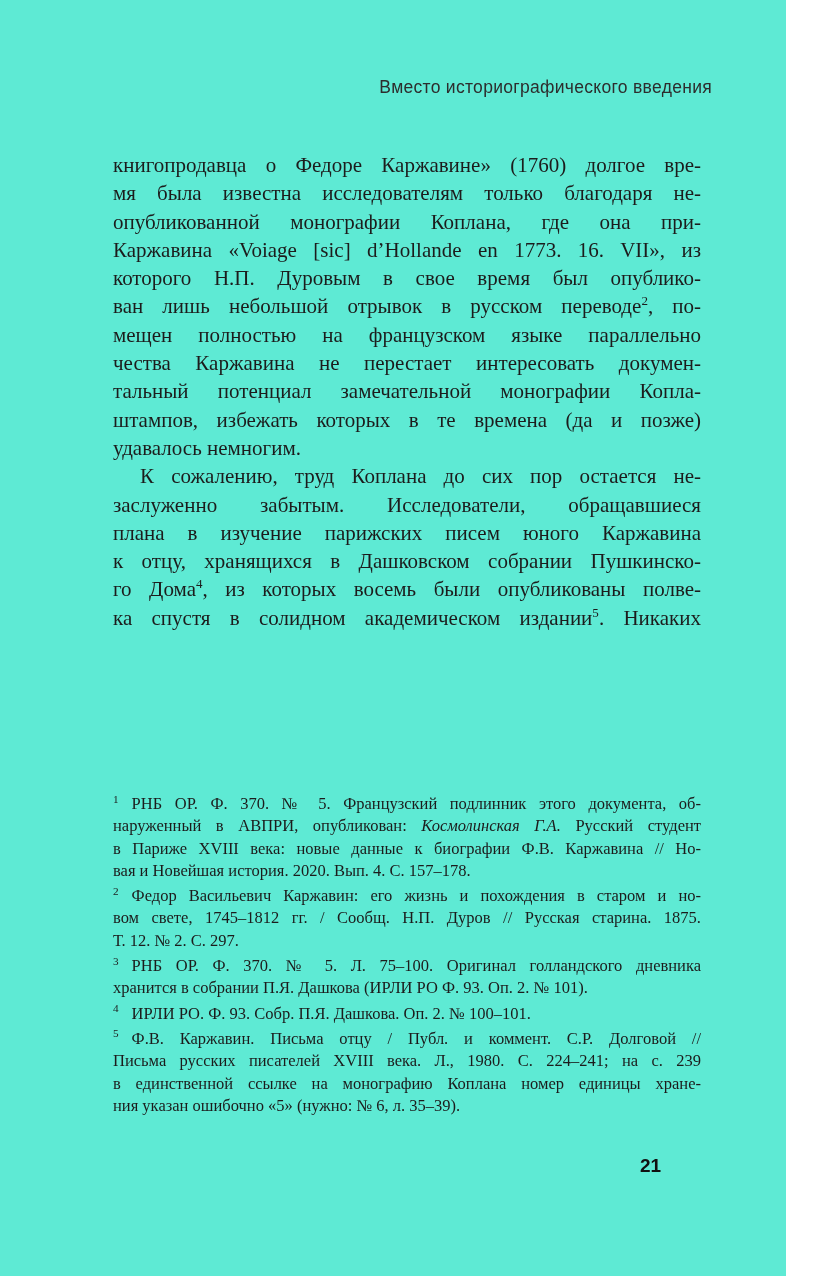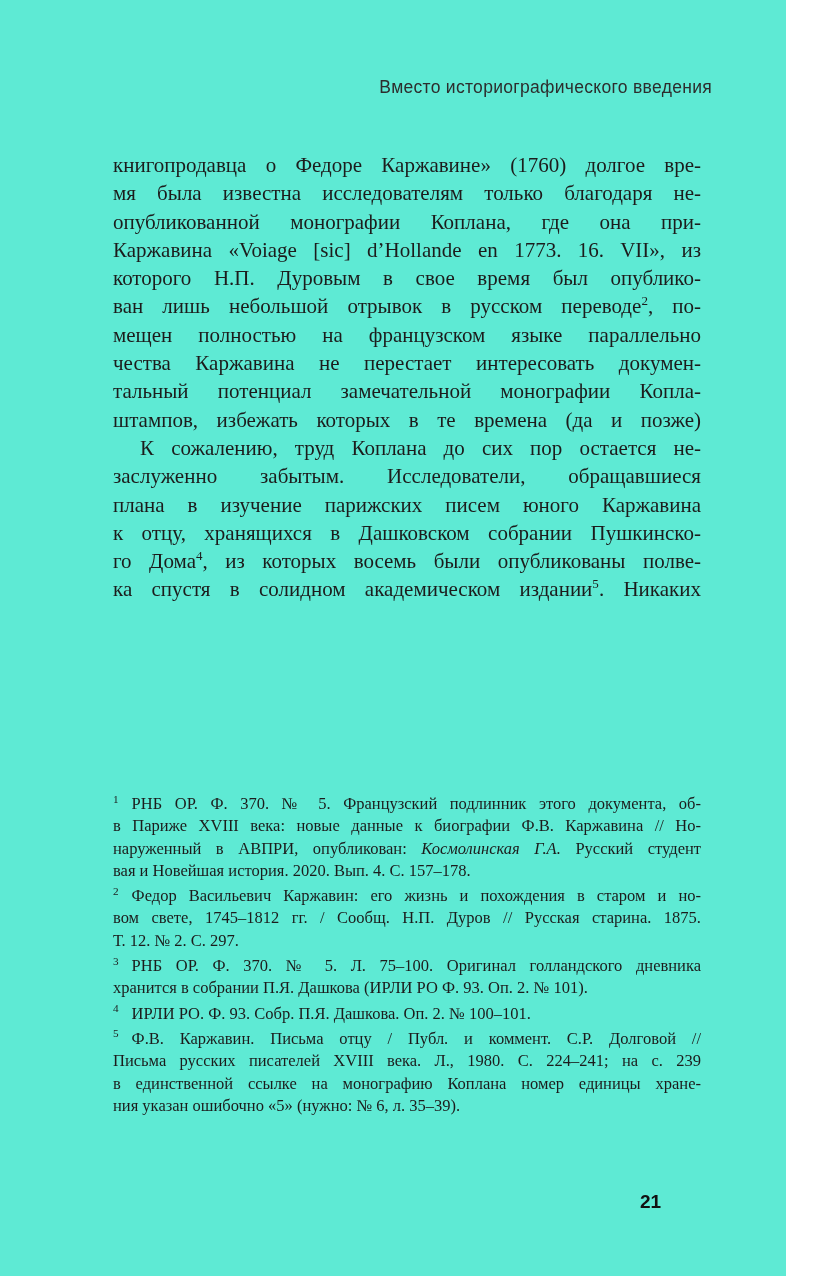--- a/index.html
+++ b/index.html
@@ -60,57 +60,57 @@
   .page-number {
     position: absolute;
     top: 1156px;
     left: 640px;
     width: 42px;
     font-family: "Liberation Sans", sans-serif;
     font-weight: bold;
     font-size: 19px;
     line-height: 20px;
     color: #111111;
-    margin-top: 36px;
   }
 </style>
 </head>
 <body>
 
 <div class="page">
   <div class="running-head">Вместо историографического введения</div>
 
   <div class="body-text">
       <div class="para">
         <div class="line j"><span>книгопродавца о Федоре Каржавине» (1760) долгое вре-</span></div>
         <div class="line j"><span>мя была известна исследователям только благодаря не-</span></div>
         <div class="line j"><span>опубликованной монографии Коплана, где она при-</span></div>
         <div class="line j"><span>Каржавина «Voiage [sic] d’Hollande en 1773. 16. VII», из</span></div>
         <div class="line j"><span>которого Н.П. Дуровым в свое время был опублико-</span></div>
         <div class="line j"><span>ван лишь небольшой отрывок в русском переводе</span><span class="sup">2</span><span>, по-</span></div>
         <div class="line j"><span>мещен полностью на французском языке параллельно</span></div>
         <div class="line j"><span>чества Каржавина не перестает интересовать докумен-</span></div>
         <div class="line j"><span>тальный потенциал замечательной монографии Копла-</span></div>
         <div class="line j"><span>штампов, избежать которых в те времена (да и позже)</span></div>
+        <div class="line"><span>удавалось немногим.</span></div>
       </div>
       <div class="para indent">
         <div class="line j"><span>К сожалению, труд Коплана до сих пор остается не-</span></div>
         <div class="line j"><span>заслуженно забытым. Исследователи, обращавшиеся</span></div>
         <div class="line j"><span>плана в изучение парижских писем юного Каржавина</span></div>
         <div class="line j"><span>к отцу, хранящихся в Дашковском собрании Пушкинско-</span></div>
         <div class="line j"><span>го Дома</span><span class="sup">4</span><span>, из которых восемь были опубликованы полве-</span></div>
         <div class="line j"><span>ка спустя в солидном академическом издании</span><span class="sup">5</span><span>. Никаких</span></div>
       </div>
     </div>
 
   <div class="footnotes">
       <div class="footnote">
         <div class="line j"><span class="fn-num">1</span><span>РНБ ОР. Ф. 370. № 5. Французский подлинник этого документа, об-</span></div>
+        <div class="line j"><span>наруженный в АВПРИ, опубликован: </span><span class="it">Космолинская Г.А.</span><span> Русский студент</span></div>
         <div class="line j"><span>в Париже XVIII века: новые данные к биографии Ф.В. Каржавина // Но-</span></div>
-        <div class="line j"><span>наруженный в АВПРИ, опубликован: </span><span class="it">Космолинская Г.А.</span><span> Русский студент</span></div>
         <div class="line"><span>вая и Новейшая история. 2020. Вып. 4. С. 157–178.</span></div>
       </div>
       <div class="footnote">
         <div class="line j"><span class="fn-num">2</span><span>Федор Васильевич Каржавин: его жизнь и похождения в старом и но-</span></div>
         <div class="line j"><span>вом свете, 1745–1812 гг. / Сообщ. Н.П. Дуров // Русская старина. 1875.</span></div>
         <div class="line"><span>Т. 12. № 2. С. 297.</span></div>
       </div>
       <div class="footnote">
         <div class="line j"><span class="fn-num">3</span><span>РНБ ОР. Ф. 370. № 5. Л. 75–100. Оригинал голландского дневника</span></div>
         <div class="line"><span>хранится в собрании П.Я. Дашкова (ИРЛИ РО Ф. 93. Оп. 2. № 101).</span></div>

